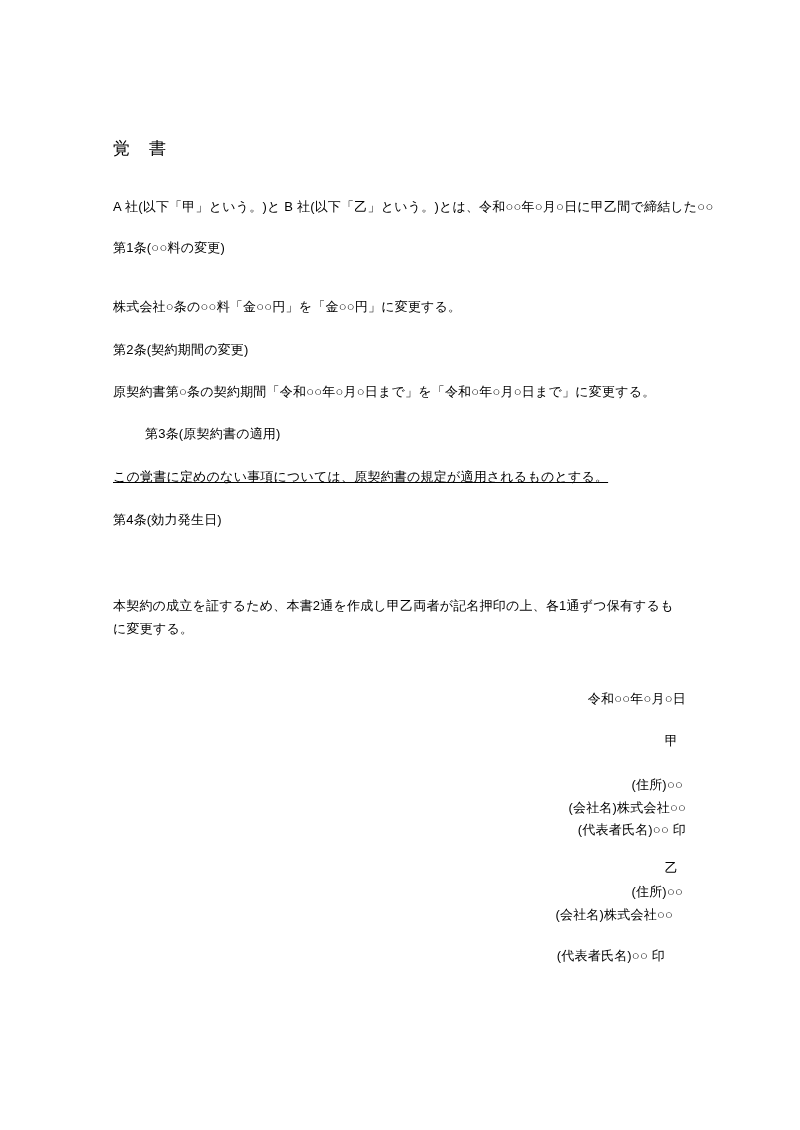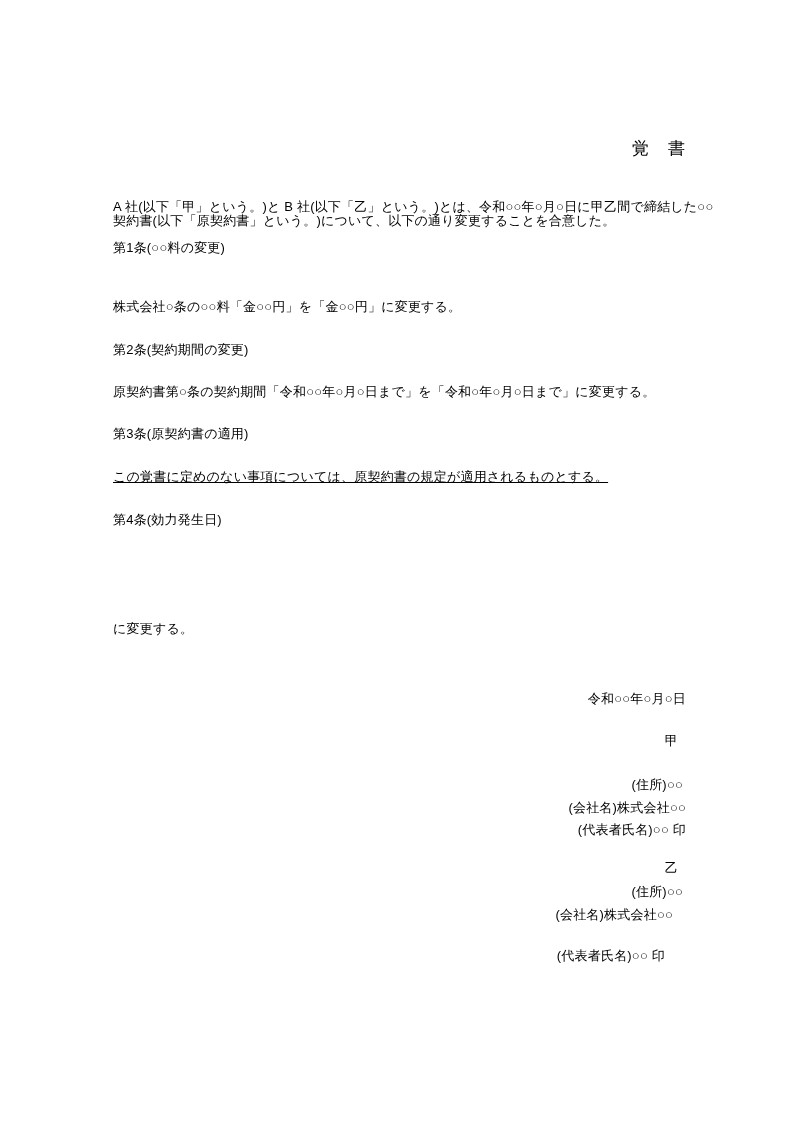--- a/index.html
+++ b/index.html
@@ -29,34 +29,34 @@
   }
   .right {
     right: 114px;
     text-align: left;
   }
   .doc-title {
     position: absolute;
     top: 139px;
     left: 113px;
     width: 573px;
-    text-align: right;
+    text-align: left;
     font-size: 17px;
     line-height: 19px;
     white-space: nowrap;
     letter-spacing: 1px;
   }
   
   .y-intro1 { top: 190px; margin-top: 9px; }
   .y-intro2 { top: 213px; }
   .y-h1     { top: 240px; }
   .y-b1     { top: 299px; }
   .y-h2     { top: 342px; }
   .y-b2     { top: 384px; }
-  .y-h3     { top: 426px; }
+  .y-h3     { top: 426px; margin-left: 32px; }
   .y-b3     { top: 469px; text-decoration: underline; }
   .y-h4     { top: 512px; }
   .y-b4     { top: 555px; }
   .y-cl1    { top: 598px; }
   .y-cl2    { top: 621px; }
   .y-date   { top: 691px; }
   .y-alabel { top: 733px; right: 122px; }
   .y-aaddr  { top: 777px; right: 117px; }
   .y-acomp  { top: 800px; }
   .y-arep   { top: 822px; }
@@ -66,33 +66,33 @@
   .y-brep   { top: 948px; right: 135px; }
 </style>
 </head>
 <body>
 
 <div class="page">
 
   <div class="doc-title">覚　書</div>
 
   <div class="line left y-intro1">A 社(以下「甲」という。)と B 社(以下「乙」という。)とは、令和○○年○月○日に甲乙間で締結した○○</div>
-  <div class="line left y-intro2">契約書(以下「原契約書」という。)について、以下の通り変更することを合意した。</div>
 
   <div class="line left y-h1">第1条(○○料の変更)</div>
   <div class="line left y-b1">株式会社○条の○○料「金○○円」を「金○○円」に変更する。</div>
 
   <div class="line left y-h2">第2条(契約期間の変更)</div>
   <div class="line left y-b2">原契約書第○条の契約期間「令和○○年○月○日まで」を「令和○年○月○日まで」に変更する。</div>
 
   <div class="line left y-h3">第3条(原契約書の適用)</div>
   <div class="line left y-b3">この覚書に定めのない事項については、原契約書の規定が適用されるものとする。</div>
 
   <div class="line left y-h4">第4条(効力発生日)</div>
 
+  <div class="line left y-cl1">本契約の成立を証するため、本書2通を作成し甲乙両者が記名押印の上、各1通ずつ保有するも</div>
   <div class="line left y-cl2">に変更する。</div>
 
   <div class="line right y-date">令和○○年○月○日</div>
 
   <div class="line right y-alabel">甲</div>
   <div class="line right y-aaddr">(住所)○○</div>
   <div class="line right y-acomp">(会社名)株式会社○○</div>
   <div class="line right y-arep">(代表者氏名)○○ 印</div>
 
   <div class="line right y-blabel">乙</div>

